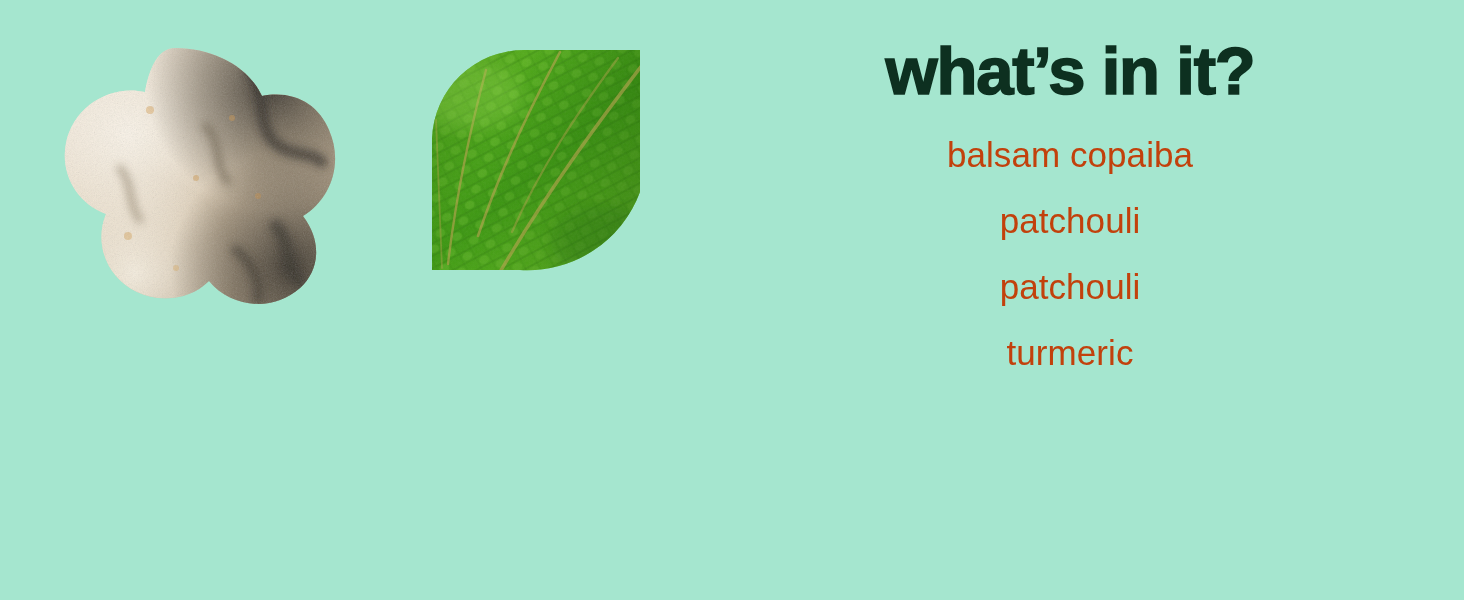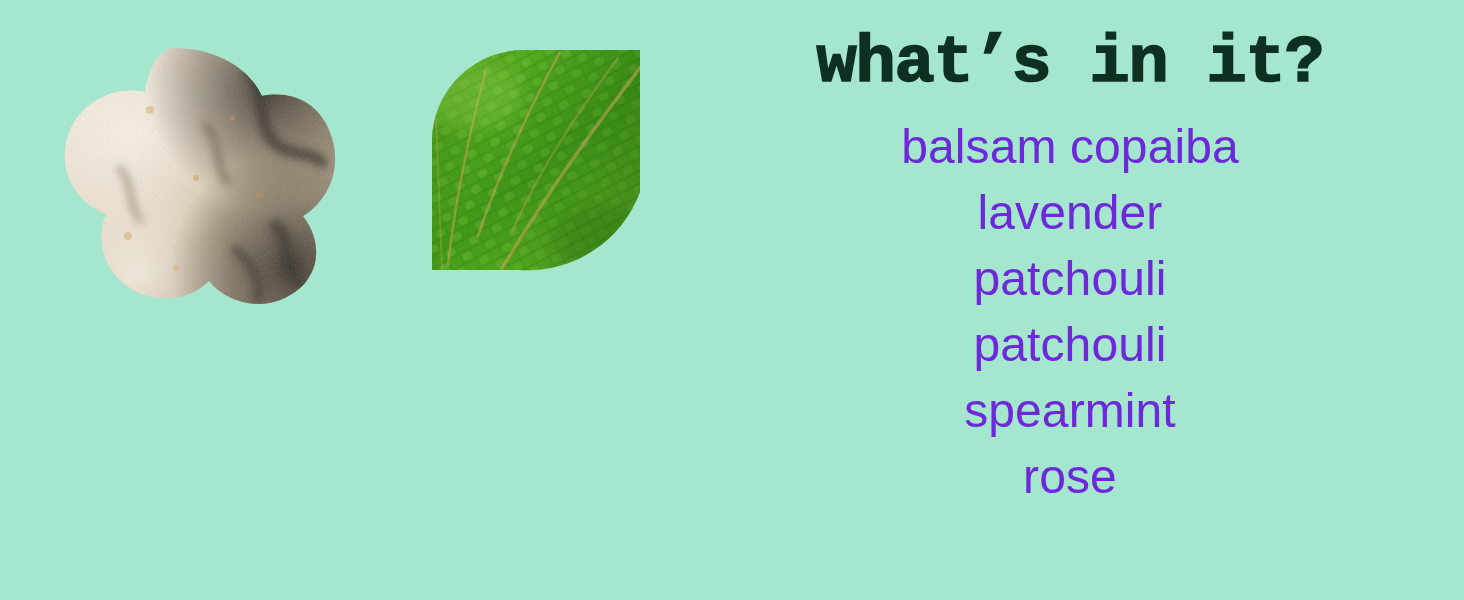--- a/index.html
+++ b/index.html
@@ -37,47 +37,47 @@
     height: 600px;
     display: flex;
     flex-direction: column;
     align-items: center;
     justify-content: flex-start;
     padding-top: 24px;
     box-sizing: border-box;
   }
 
   .headline {
-    font-family: Liberation Mono, monospace;
+    font-family: Liberation Sans, sans-serif;
     font-weight: 700;
     font-size: 67px;
     line-height: 1.05;
     letter-spacing: -0.018em;
     color: #0d3020;
-    margin: 4px 0 16px 0;
+    margin: 12px 0 16px 0;
     white-space: nowrap;
     text-align: center;
     
     -webkit-text-stroke: 1.6px #0d3020;
     paint-order: stroke fill;
   }
 
   .ingredients {
     list-style: none;
     margin: 0;
     padding: 0;
     text-align: center;
     width: 100%;
   }
   .ingredients li {
     font-family: "Liberation Sans", sans-serif;
     font-weight: 300;
-    font-size: 48px;
+    font-size: 35px;
     line-height: 66px;
-    color: #6d28d9;
+    color: #c2410c;
     letter-spacing: 0.002em;
     white-space: nowrap;
   }
 </style>
 </head>
 <body>
 
 <div id="banner">
 
   <svg class="art" viewBox="0 0 1464 600" xmlns="http://www.w3.org/2000/svg">
@@ -316,21 +316,19 @@
       </g>
       <rect x="540" y="250" width="340" height="310" filter="url(#grainSoft)" fill="#5e35a0" opacity="0.15"></rect>
     </g>
   </svg>
 
   <div class="text-col">
     <h1 class="headline">what’s in it?</h1>
 
     <ul class="ingredients">
       <li>balsam copaiba</li>
-      <li>lavender</li>
       <li>patchouli</li>
       <li>patchouli</li>
-      <li>spearmint</li>
-      <li>rose</li>
+      <li>turmeric</li>
     </ul>
   </div>
 
 </div>
 
 </body></html>

